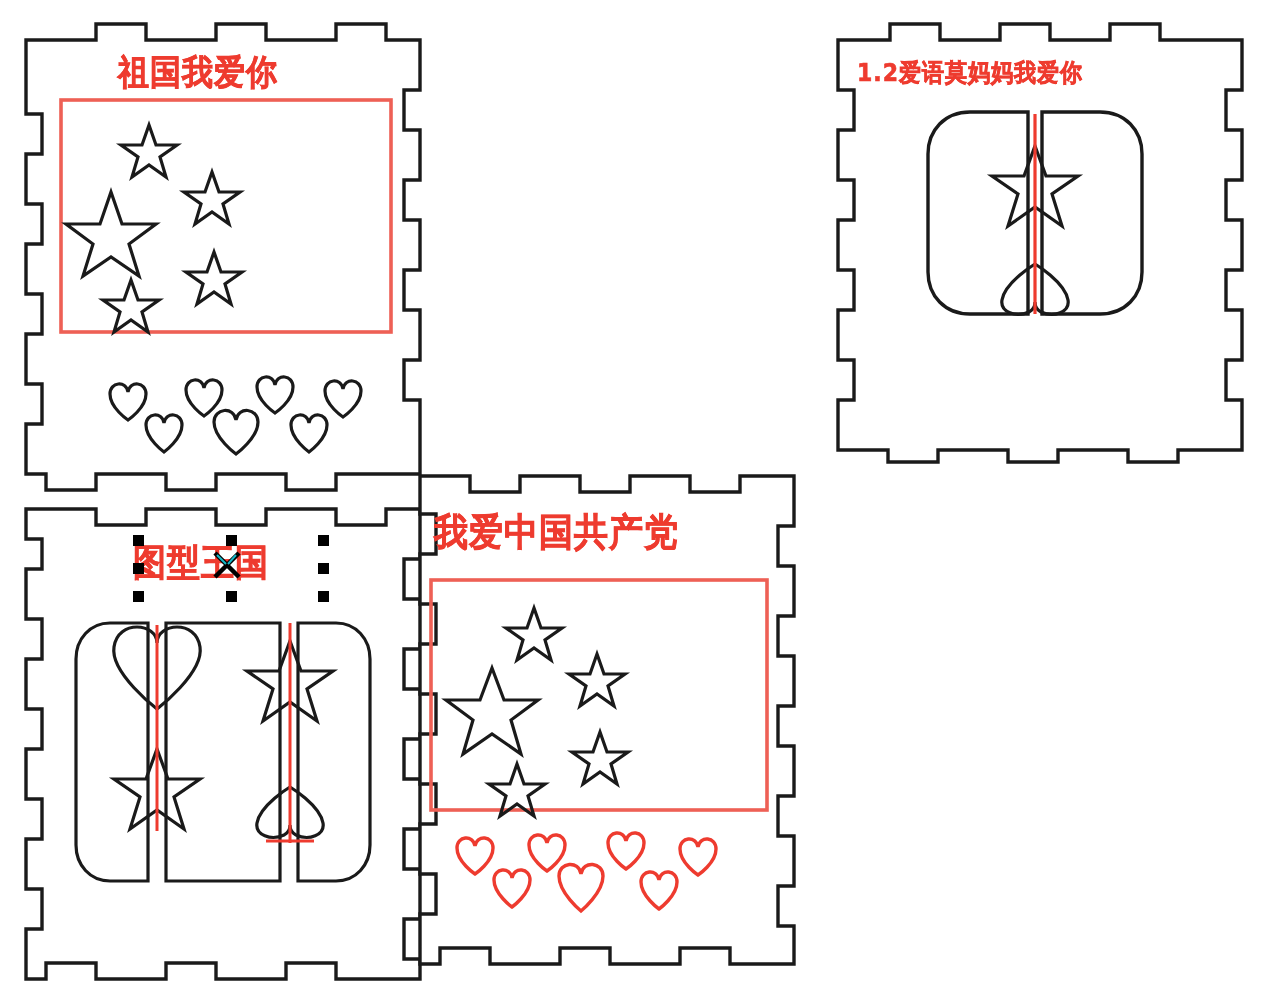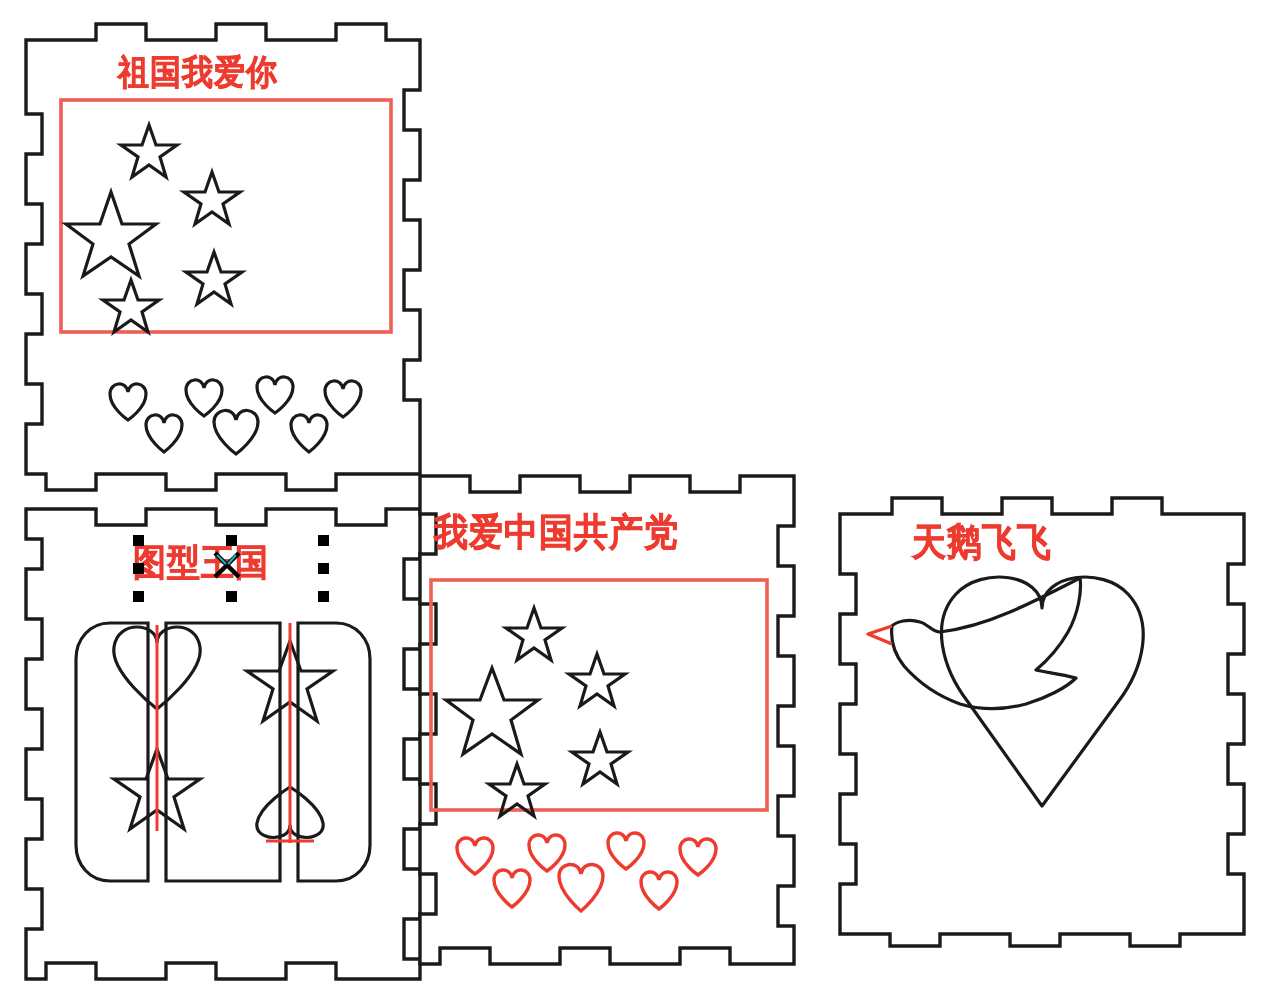--- a/index.html
+++ b/index.html
@@ -60,20 +60,38 @@
       <path d="M239 375 C239 363 255 361 257 373 C259 361 275 363 275 375 C275 389 257 401 257 401 C257 401 239 389 239 375 Z" fill="none" stroke="#1a1a1a" stroke-width="3.2"></path>
       <path d="M307 379 C307 367 323 365 325 377 C327 365 343 367 343 379 C343 393 325 405 325 405 C325 405 307 393 307 379 Z" fill="none" stroke="#1a1a1a" stroke-width="3.2"></path>
 
       <path d="M128 413 C128 401 144 399 146 411 C148 399 164 401 164 413 C164 427 146 440 146 440 C146 440 128 427 128 413 Z" fill="none" stroke="#1a1a1a" stroke-width="3.2"></path>
       <path d="M196 410 C196 396 216 394 218 408 C220 394 240 396 240 410 C240 426 218 442 218 442 C218 442 196 426 196 410 Z" fill="none" stroke="#1a1a1a" stroke-width="3.2"></path>
       <path d="M273 413 C273 401 289 399 291 411 C293 399 309 401 309 413 C309 427 291 440 291 440 C291 440 273 427 273 413 Z" fill="none" stroke="#1a1a1a" stroke-width="3.2"></path>
     </svg>
   </div>
 
 
+  <div class="card" style="left:830px;top:14px;width:420px;height:450px;">
+    <svg class="card-svg" width="420" height="450" viewBox="0 0 420 450">
+      <path d="M8 26 L60 26 L60 10 L110 10 L110 26 L170 26 L170 10 L220 10 L220 26 L280 26 L280 10 L330 10 L330 26 L412 26
+               L412 76 L396 76 L396 116 L412 116 L412 166 L396 166 L396 206 L412 206 L412 256 L396 256 L396 296 L412 296
+               L412 346 L396 346 L396 386 L412 386 L412 436
+               L348 436 L348 448 L298 448 L298 436 L228 436 L228 448 L178 448 L178 436 L108 436 L108 448 L58 448 L58 436 L8 436
+               L8 386 L24 386 L24 346 L8 346 L8 296 L24 296 L24 256 L8 256 L8 206 L24 206 L24 166 L8 166 L8 116 L24 116 L24 76 L8 76 Z" fill="#ffffff" stroke="#1a1a1a" stroke-width="3.4" stroke-linejoin="miter"></path>
+    </svg>
+    <div class="title" style="left:27px;top:44px;font-size:22px;">1.2爱语莫妈妈我爱你</div>
+    <svg class="card-svg" width="420" height="450" viewBox="0 0 420 450">
+      <path d="M140 98 L198 98 L198 300 L140 300 C115 300 98 282 98 258 L98 140 C98 116 115 98 140 98 Z" fill="none" stroke="#1a1a1a" stroke-width="3.4"></path>
+      <path d="M212 98 L270 98 C295 98 312 116 312 140 L312 258 C312 282 295 300 270 300 L212 300 Z" fill="none" stroke="#1a1a1a" stroke-width="3.4"></path>
+      <polygon points="205,132 216,162 248,162 222,180 232,212 205,193 178,212 188,180 162,162 194,162" fill="none" stroke="#1a1a1a" stroke-width="3.2"></polygon>
+      <path d="M205,250 C205,250 175,268 172,286 C170,298 186,304 199,298 C203,296 205,292 205,288
+               C205,292 207,296 211,298 C224,304 240,298 238,286 C235,268 205,250 205,250 Z" fill="none" stroke="#1a1a1a" stroke-width="3.2"></path>
+      <path d="M205 100 L205 300" stroke="#ee3b2f" stroke-width="3.2" fill="none"></path>
+    </svg>
+  </div>
 
   <div class="card" style="left:18px;top:501px;width:410px;height:500px;">
     <svg class="card-svg" width="410" height="500" viewBox="0 0 410 500">
       <path d="M8 8 L78 8 L78 24 L128 24 L128 8 L198 8 L198 24 L248 24 L248 8 L318 8 L318 24 L368 24 L368 8 L402 8
                L402 58 L386 58 L386 98 L402 98 L402 148 L386 148 L386 188 L402 188 L402 238 L386 238 L386 278 L402 278
                L402 328 L386 328 L386 368 L402 368 L402 418 L386 418 L386 458 L402 458 L402 478
                L318 478 L318 462 L268 462 L268 478 L198 478 L198 462 L148 462 L148 478 L78 478 L78 462 L28 462 L28 478 L8 478
                L8 428 L24 428 L24 388 L8 388 L8 338 L24 338 L24 298 L8 298 L8 248 L24 248 L24 208 L8 208 L8 158 L24 158 L24 118 L8 118 L8 68 L24 68 L24 38 L8 38 Z" fill="#ffffff" stroke="#1a1a1a" stroke-width="3.4" stroke-linejoin="miter"></path>
     </svg>
     <div class="title" style="left:115px;top:40px;font-size:33px;">图型王国</div>
@@ -135,34 +153,14 @@
       <path d="M117 377 C117 365 133 363 135 375 C137 363 153 365 153 377 C153 391 135 403 135 403 C135 403 117 391 117 377 Z" fill="none" stroke="#ee3b2f" stroke-width="3.4"></path>
       <path d="M196 375 C196 363 212 361 214 373 C216 361 232 363 232 375 C232 389 214 401 214 401 C214 401 196 389 196 375 Z" fill="none" stroke="#ee3b2f" stroke-width="3.4"></path>
       <path d="M268 381 C268 369 284 367 286 379 C288 367 304 369 304 381 C304 395 286 407 286 407 C286 407 268 395 268 381 Z" fill="none" stroke="#ee3b2f" stroke-width="3.4"></path>
 
       <path d="M82 412 C82 400 98 398 100 410 C102 398 118 400 118 412 C118 426 100 439 100 439 C100 439 82 426 82 412 Z" fill="none" stroke="#ee3b2f" stroke-width="3.4"></path>
       <path d="M147 408 C147 394 167 392 169 406 C171 392 191 394 191 408 C191 425 169 443 169 443 C169 443 147 425 147 408 Z" fill="none" stroke="#ee3b2f" stroke-width="3.4"></path>
       <path d="M229 414 C229 402 245 400 247 412 C249 400 265 402 265 414 C265 428 247 441 247 441 C247 441 229 428 229 414 Z" fill="none" stroke="#ee3b2f" stroke-width="3.4"></path>
     </svg>
   </div>
 
-  <div class="card" style="left:832px;top:488px;width:420px;height:460px;">
-    <svg class="card-svg" width="420" height="460" viewBox="0 0 420 460">
-      <path d="M8 26 L60 26 L60 10 L110 10 L110 26 L170 26 L170 10 L220 10 L220 26 L280 26 L280 10 L330 10 L330 26 L412 26
-               L412 76 L396 76 L396 116 L412 116 L412 166 L396 166 L396 206 L412 206 L412 256 L396 256 L396 296 L412 296
-               L412 346 L396 346 L396 386 L412 386 L412 446
-               L348 446 L348 458 L298 458 L298 446 L228 446 L228 458 L178 458 L178 446 L108 446 L108 458 L58 458 L58 446 L8 446
-               L8 396 L24 396 L24 356 L8 356 L8 306 L24 306 L24 266 L8 266 L8 216 L24 216 L24 176 L8 176 L8 126 L24 126 L24 86 L8 86 Z" fill="#ffffff" stroke="#1a1a1a" stroke-width="3.4" stroke-linejoin="miter"></path>
-    </svg>
-    <div class="title" style="left:80px;top:32px;font-size:34px;">天鹅飞飞</div>
-    <svg class="card-svg" width="420" height="460" viewBox="0 0 420 460">
-
-      <path d="M210 120 C210 86 150 78 124 106 C98 134 110 180 136 214 L210 318 L286 214 C312 180 322 134 296 106 C270 78 210 86 210 120 Z" fill="none" stroke="#1a1a1a" stroke-width="3.2" stroke-linejoin="round"></path>
-
-      <path d="M60 138 C64 134 76 130 88 134 C96 136 100 144 108 144 C124 142 150 136 178 124
-               C206 112 232 98 248 90 C250 104 246 126 236 144 C228 158 216 172 204 182
-               C212 184 228 186 244 190 C234 200 214 210 194 216 C172 222 148 222 128 216
-               C106 208 86 194 72 178 C64 168 58 154 60 138 Z" fill="none" stroke="#1a1a1a" stroke-width="3.2" stroke-linejoin="round"></path>
-      <path d="M60 138 L36 146 L60 156" fill="none" stroke="#ee3b2f" stroke-width="3.4" stroke-linejoin="round"></path>
-    </svg>
-  </div>
 
 </div>
 
 </body></html>

